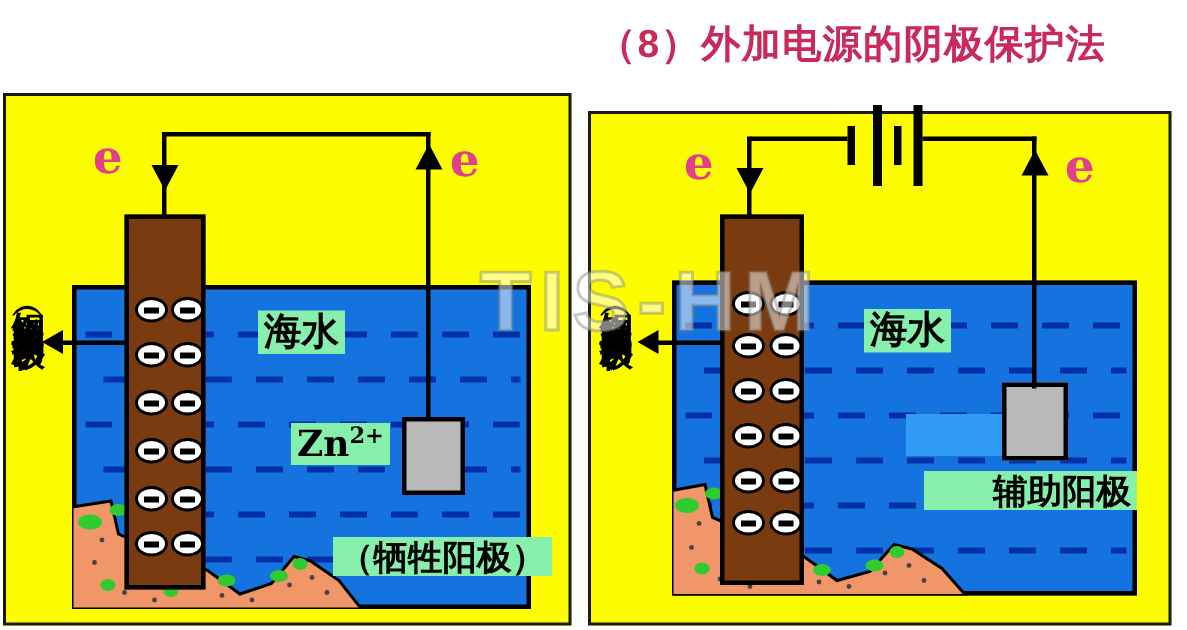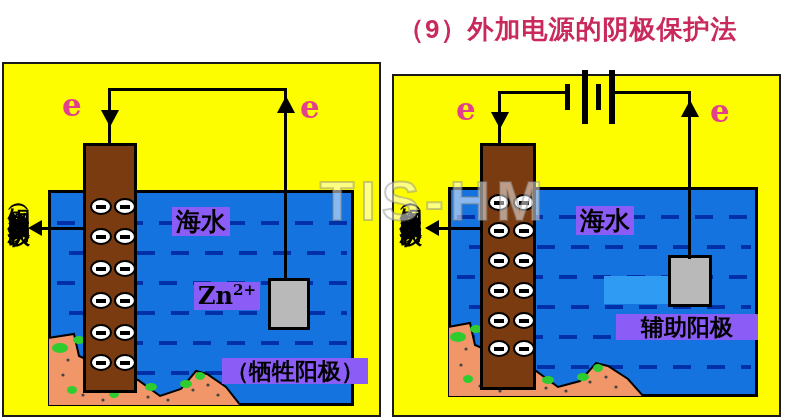--- a/index.html
+++ b/index.html
@@ -31,42 +31,42 @@
   .neg::after { content:""; position:absolute; left:4px; top:5px; width:10px; height:4px; background:#000; }
   
   .wire { background:#000; z-index:5; }
   .arr { width:0; height:0; z-index:6; }
   .arr-down { border-left:9px solid transparent; border-right:9px solid transparent; border-top:17px solid #000; }
   .arr-up   { border-left:9px solid transparent; border-right:9px solid transparent; border-bottom:17px solid #000; }
   .arr-left { border-top:8px solid transparent; border-bottom:8px solid transparent; border-right:14px solid #000; }
   
   .bat { background:#000; z-index:5; }
   
-  .wlabel { background:#8b5cf6; color:#000; font-weight:bold; padding:0 4px;
+  .wlabel { background:#86efac; color:#000; font-weight:bold; padding:0 4px;
     font-size:25px; line-height:1.15; white-space:nowrap; z-index:6; }
   .elabel { color:#E0408C; font-family:"DejaVu Serif", serif; font-weight:bold;
     font-size:31px; z-index:6; line-height:1; }
   .vlabel { writing-mode:vertical-rl; text-orientation:mixed; color:#000;
     font-weight:bold; font-size:22px; letter-spacing:2px; z-index:6; line-height:1; }
   .ion { font-family:"DejaVu Serif", serif; font-size:24px; }
   .ion sup { font-size:15px; }
   
   .wm-logo { font-size:56px; font-weight:bold; letter-spacing:6px;
     color:rgba(255,255,255,0.5); -webkit-text-stroke:2px rgba(135,135,135,0.45);
     z-index:10; pointer-events:none; white-space:nowrap; }
   .wm-co { font-size:23px; font-weight:bold; letter-spacing:1px;
     color:rgba(140,140,140,0.55); text-shadow:1px 1px 0 rgba(255,255,255,0.65);
     z-index:10; pointer-events:none; white-space:nowrap; }
 </style>
 </head>
 <body>
 
 <div id="stage">
 
-  <div class="abs ptitle t2" style="left:398px; top:12px;">（9）外加电源的阴极保护法</div>
+  <div class="abs ptitle t2" style="left:398px; top:12px;">（8）外加电源的阴极保护法</div>
 
   <div class="abs panel" style="left:2px; top:62px; width:379px; height:355px;"></div>
 
   <div class="abs tank" style="left:48px; top:190px; width:306px; height:216px;">
     <div class="dashrow" style="left:6px;  top:28px;  width:290px;"></div>
     <div class="dashrow" style="left:18px; top:58px;  width:278px;"></div>
     <div class="dashrow" style="left:6px;  top:88px;  width:290px;"></div>
     <div class="dashrow" style="left:18px; top:118px; width:278px;"></div>
     <div class="dashrow" style="left:6px;  top:148px; width:290px;"></div>
     <div class="dashrow" style="left:18px; top:178px; width:278px;"></div>
@@ -204,20 +204,20 @@
   <div class="abs arr arr-up" style="left:681px; top:100px;"></div>
   <div class="abs elabel" style="left:456px; top:94px;">e</div>
   <div class="abs elabel" style="left:710px; top:96px;">e</div>
 
   <div class="abs wire" style="left:437px; top:227px; width:43px; height:3px;"></div>
   <div class="abs arr arr-left" style="left:425px; top:220px;"></div>
 
   <div class="abs plate" style="left:668px; top:255px; width:44px; height:52px;"></div>
 
   <div class="abs wlabel" style="left:576px; top:206px;">海水</div>
-  <div class="abs wlabel" style="left:616px; top:314px; font-size:23px; white-space:normal; width:142px; text-align:center;">
+  <div class="abs wlabel" style="left:616px; top:314px; font-size:23px; white-space:normal; width:142px; text-align:right;">
     <span style="display:block;">辅助阳极</span>
   </div>
   <div class="abs vlabel" style="left:400px; top:191px;">钢闸门（被保护阴极）</div>
 
   <div class="abs wm-logo" style="left:292px; top:168px;margin-left:28px;">TIS-HM</div>
 
 </div>
 
 </body></html>

